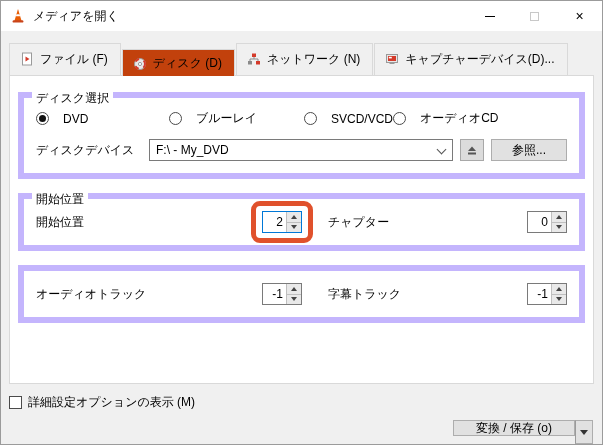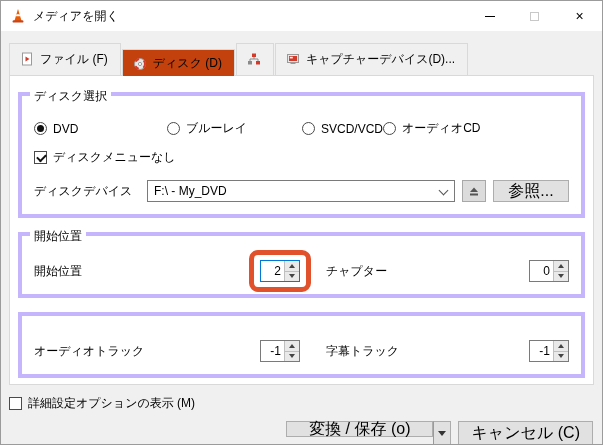--- a/index.html
+++ b/index.html
@@ -62,32 +62,32 @@
   .page {
     margin: 0 8px;
     background: #fff;
     border: 1px solid #d9d9d9;
     height: 310px;
     padding: 6px 7px;
     position: relative; z-index: 1;
   }
   .group {
     position: relative;
-    border: 4px solid #c4b5fd;
+    border: 6px solid #c4b5fd;
     margin: 10px 1px 14px 1px;
-    padding: 24px 12px 12px 12px;
+    padding: 12px 12px 12px 12px;
   }
   .legend {
     position: absolute; top: -8px; left: 8px;
     background: #fff; padding: 0 4px;
     font-size: 12px;
   }
   
   .radio-row { display: flex; align-items: center; margin-bottom: 12px; }
-  .radio { display: flex; align-items: center; gap: 6px; }
+  .radio { display: flex; align-items: center; gap: 14px; }
   .rb {
     width: 13px; height: 13px; border: 1px solid #4a4a4a; border-radius: 50%;
     background: #fff; flex: 0 0 13px; position: relative;
   }
   .rb.checked::after {
     content: ""; position: absolute; left: 2px; top: 2px;
     width: 7px; height: 7px; border-radius: 50%; background: #111;
   }
   .cb {
     width: 13px; height: 13px; border: 1px solid #4a4a4a; background: #fff;
@@ -116,21 +116,21 @@
     border-right: 1px solid #555; border-bottom: 1px solid #555;
     transform: rotate(45deg);
   }
   .eject-btn {
     flex: 0 0 24px; height: 22px;
     background: #dcdcdc; border: 1px solid #a8a8a8;
     display: flex; align-items: center; justify-content: center;
   }
   .btn {
     background: #e1e1e1; border: 1px solid #adadad;
-    font-size: 16px; height: 24px; padding: 0 12px;
+    font-size: 12px; height: 24px; padding: 0 12px;
     display: flex; align-items: center; justify-content: center;
     white-space: nowrap;
   }
   .browse-btn { flex: 0 0 76px; height: 22px; }
   
   .field-row { display: flex; align-items: center; }
   .fl-label { flex: 0 0 226px; }
   .fl-label2 { flex: 1 1 auto; margin-left: 26px; }
   .spin {
     width: 40px; height: 22px;
@@ -215,20 +215,21 @@
     </div>
     <div class="tab">
       <span class="ticon">
         <svg width="14" height="14" viewBox="0 0 14 14">
           <rect x="5" y="1.5" width="4" height="3.5" fill="#d43a2a"></rect>
           <rect x="1" y="9" width="4" height="3.5" fill="#8a8a8a"></rect>
           <rect x="9" y="9" width="4" height="3.5" fill="#d43a2a"></rect>
           <path d="M7 5 V7 M3 9 V7 H11 V9" stroke="#8a8a8a" fill="none"></path>
         </svg>
       </span>
+      <span>ネットワーク (N)</span>
     </div>
     <div class="tab">
       <span class="ticon">
         <svg width="14" height="14" viewBox="0 0 14 14">
           <rect x="1.5" y="2.5" width="11" height="8" fill="#e8e8e8" stroke="#9a9a9a"></rect>
           <rect x="3" y="4" width="8" height="5" fill="#d43a2a"></rect>
           <rect x="3.8" y="4.8" width="3" height="1.6" fill="#fff"></rect>
           <rect x="4.5" y="10.5" width="5" height="1.5" fill="#9a9a9a"></rect>
         </svg>
       </span>
@@ -251,24 +252,20 @@
         </label>
         <label class="radio">
           <span class="rb"></span>
           <span>SVCD/VCD</span>
         </label>
         <label class="radio" style="flex:0 0 150px">
           <span class="rb"></span>
           <span>オーディオCD</span>
         </label>
       </div>
-      <label class="check-row">
-        <span class="cb checked"></span>
-        <span>ディスクメニューなし</span>
-      </label>
       <div class="device-row">
         <span class="dev-label">ディスクデバイス</span>
         <div class="combo">
           <span>F:\ - My_DVD</span>
           <span class="combo-chev"></span>
         </div>
         <div class="eject-btn">
           <svg width="12" height="12" viewBox="0 0 12 12">
             <path d="M2 7 L6 2.5 L10 7 Z" fill="#555"></path>
             <rect x="2" y="8.5" width="8" height="2" fill="#555"></rect>
@@ -347,16 +344,15 @@
     <span>詳細設定オプションの表示 (M)</span>
   </label>
 
   <div class="btn-row">
     <div class="split-btn">
       <div class="btn split-main">変換 / 保存 (o)</div>
       <div class="btn split-arrow">
         <i class="dd-tri"></i>
       </div>
     </div>
-    <div class="btn cancel-btn">キャンセル (C)</div>
   </div>
 
 </div>
 
 </body></html>

